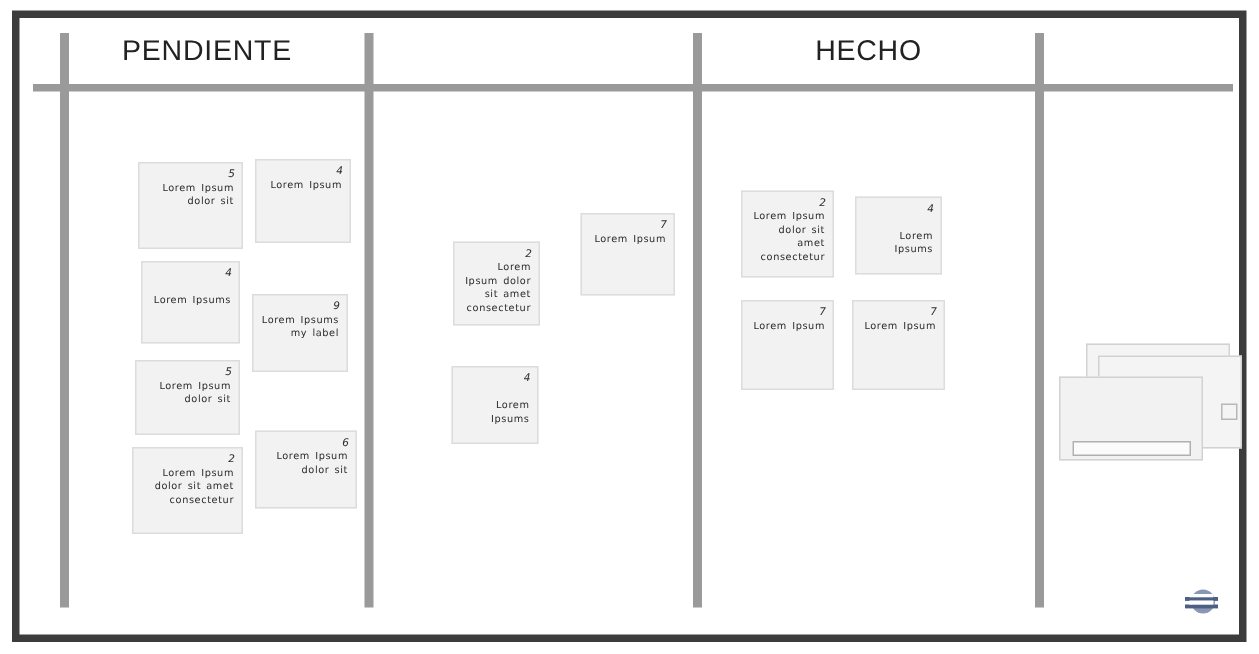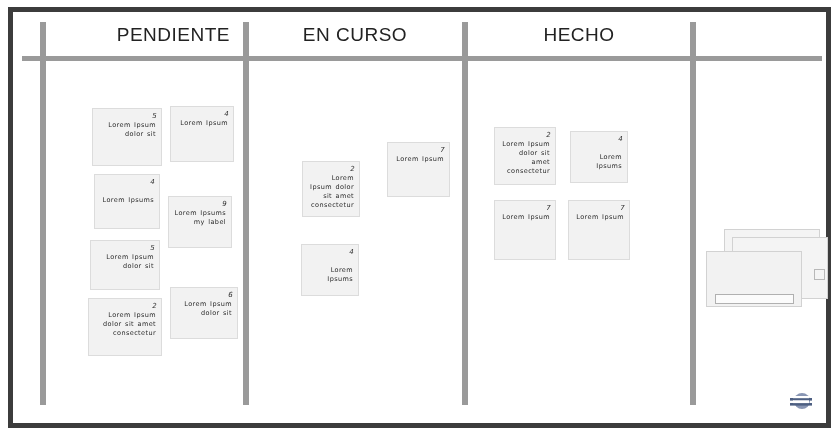--- a/index.html
+++ b/index.html
@@ -168,22 +168,21 @@
 
   <div class="board-border"></div>
 
   <div class="header-rule"></div>
 
   <div class="col-divider" style="left:40px;"></div>
   <div class="col-divider" style="left:243px;"></div>
   <div class="col-divider" style="left:462px;"></div>
   <div class="col-divider" style="left:690px;"></div>
 
-  <div class="col-title" style="left:46px; width:184px;text-align:right;">PENDIENTE</div>
-  <div class="col-title" style="left:249px; width:212px;">EN  CURSO</div>
+  <div class="col-title" style="left:46px; width:184px;">PENDIENTE</div>
   <div class="col-title" style="left:468px; width:222px;">HECHO</div>
 
   <div class="card" style="left:92px; top:108px; width:70px; height:58px;">
     <span class="card-num">5</span>
     <span class="card-body">Lorem Ipsum dolor sit</span>
   </div>
 
   <div class="card" style="left:170px; top:106px; width:64px; height:56px;">
     <span class="card-num">4</span>
     <span class="card-body">Lorem Ipsum</span>

